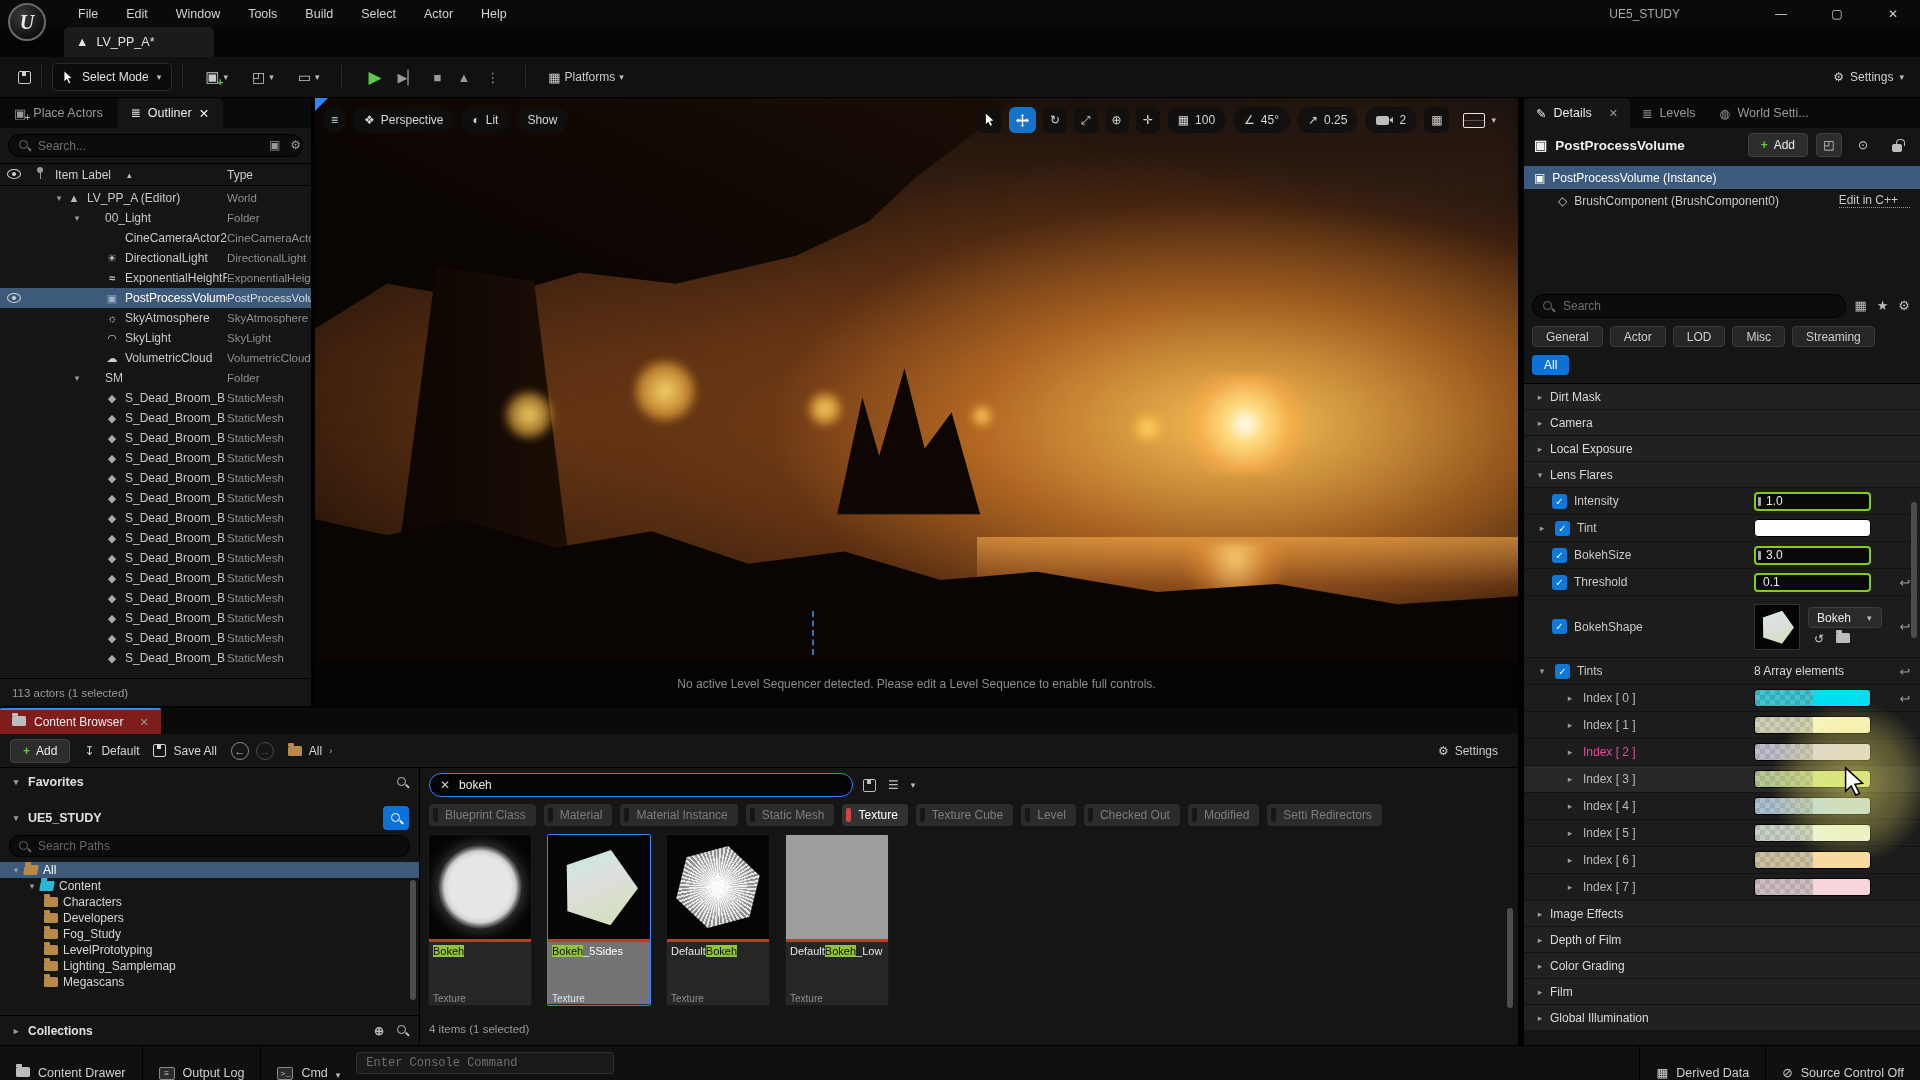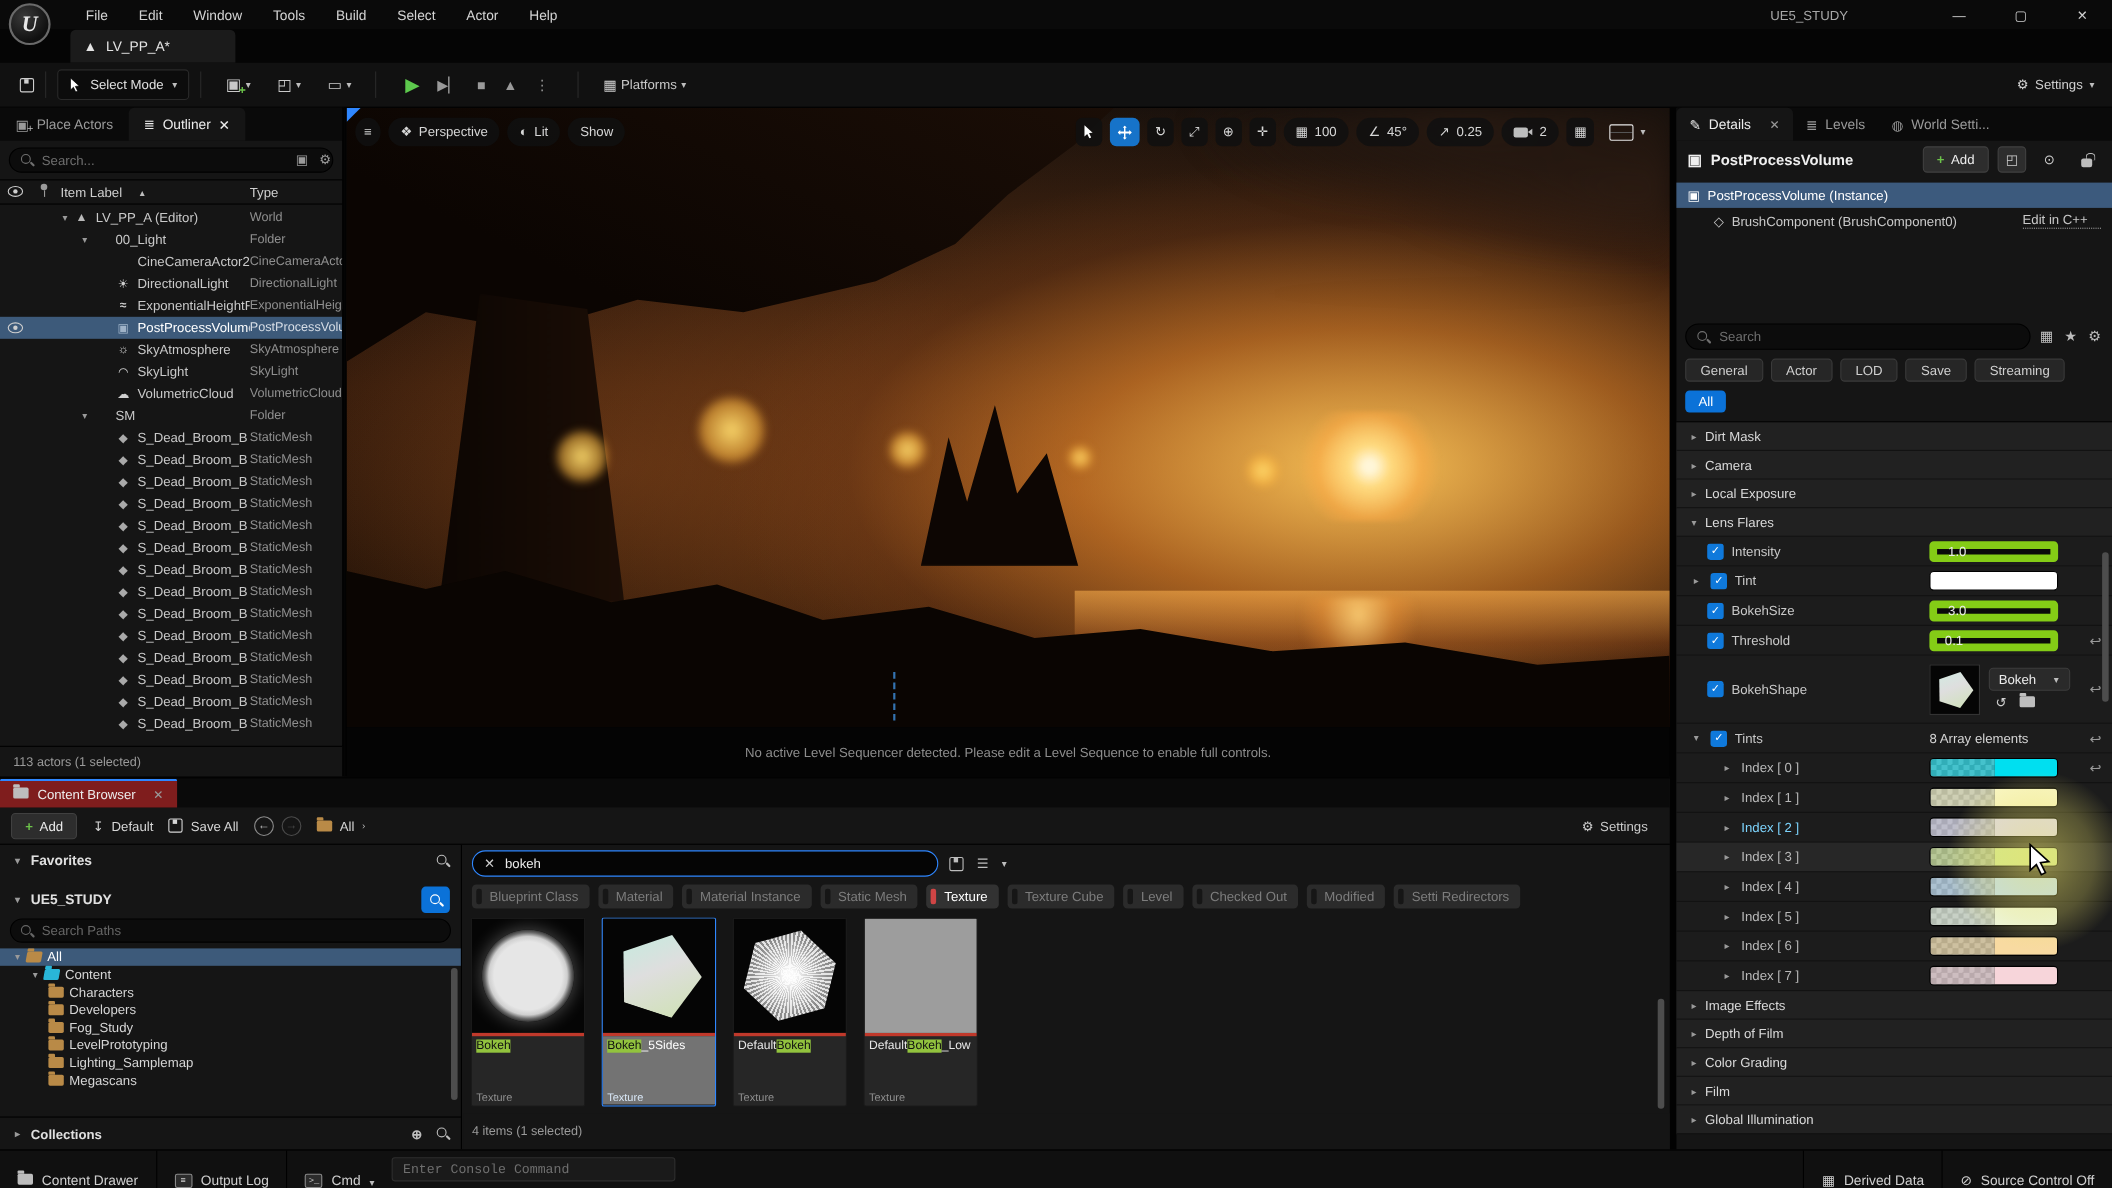--- a/index.html
+++ b/index.html
@@ -140,21 +140,21 @@
   .dcats{display:flex;gap:7px;padding:2px 8px 6px 8px}
   .dcat{background:#262626;border:1px solid #3a3a3a;border-radius:4px;height:21px;display:flex;align-items:center;padding:0 13px;color:#cfcfcf}
   .dall{padding:2px 8px 8px 8px;border-bottom:1px solid #000}
   .dallbtn{background:#0b72d8;border-radius:4px;height:20px;display:inline-flex;align-items:center;padding:0 12px;color:#fff}
   .psec{height:26px;background:#212121;display:flex;align-items:center;gap:4px;padding-left:10px;border-bottom:1px solid #121212;color:#dadada}
   .prow{min-height:27px;display:flex;align-items:center;border-bottom:1px solid #121212;background:#1c1c1c}
   .plabel{width:230px;display:flex;align-items:center;gap:7px;padding-left:28px;color:#c9c9c9;flex:0 0 auto;overflow:hidden;white-space:nowrap}
   .plabel.deep{padding-left:40px}
   .pval{flex:1;display:flex;align-items:center}
   .pundo{width:30px;text-align:center;color:#9a9a9a;font-size:13px}
-  .pin{height:19px;background:#0a0a0a;border:7px solid #84cc16;border-radius:4px;color:#ececec;display:flex;align-items:center;padding:0 7px;width:117px;position:relative}
+  .pin{height:19px;background:#0a0a0a;border:2px solid #84cc16;border-radius:4px;color:#ececec;display:flex;align-items:center;padding:0 7px;width:117px;position:relative}
   .pin.notch::before{content:"";position:absolute;left:2px;top:3px;bottom:3px;width:3px;background:#cfcfcf;border-radius:1px;opacity:.8}
   .pin.notch{padding-left:10px}
   .swatch{width:117px;height:18px;border-radius:4px;overflow:hidden;display:flex;border:1px solid #000}
   .swatch .a{flex:1;position:relative;background:conic-gradient(#9aa0a0 25%,#6e7474 0 50%,#9aa0a0 0 75%,#6e7474 0) 0 0/10px 10px}
   .swatch .a::after{content:"";position:absolute;inset:0;background:var(--c);opacity:.55}
   .swatch .b{flex:1;background:var(--c)}
   .swatch.solid{background:#fff}
   .trow{height:27px}
   .trow.hov{background:#272727}
   .bokehrow{height:62px}
@@ -709,21 +709,21 @@
       </div>
       <span class="sic">▦</span>
       <span class="sic">★</span>
       <span class="sic">⚙</span>
     </div>
     <div class="dcats">
 
     <div class="dcat">General</div>
         <div class="dcat">Actor</div>
         <div class="dcat">LOD</div>
-        <div class="dcat">Save</div>
+        <div class="dcat">Misc</div>
         <div class="dcat">Streaming</div>
       </div>
     <div class="dall">
       <span class="dallbtn">All</span>
     </div>
 
     <div>
       <div>
 
           <div class="psec">
@@ -853,21 +853,21 @@
                 <div class="a"></div>
                 <div class="b"></div>
               </div>
             </div>
 
           </div>
 
           <div class="prow trow">
             <div class="plabel deep">
               <span class="tri">▸</span>
-              <span style="color:#7dd3fc">Index [ 2 ]</span>
+              <span style="color:#ec4899">Index [ 2 ]</span>
             </div>
             <div class="pval">
               <div class="swatch" style="--c: #dcd7ef;">
                 <div class="a"></div>
                 <div class="b"></div>
               </div>
             </div>
 
           </div>
 

